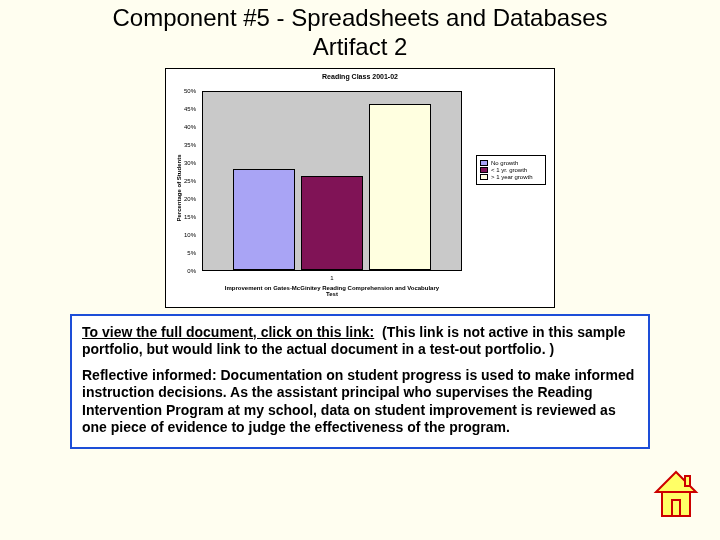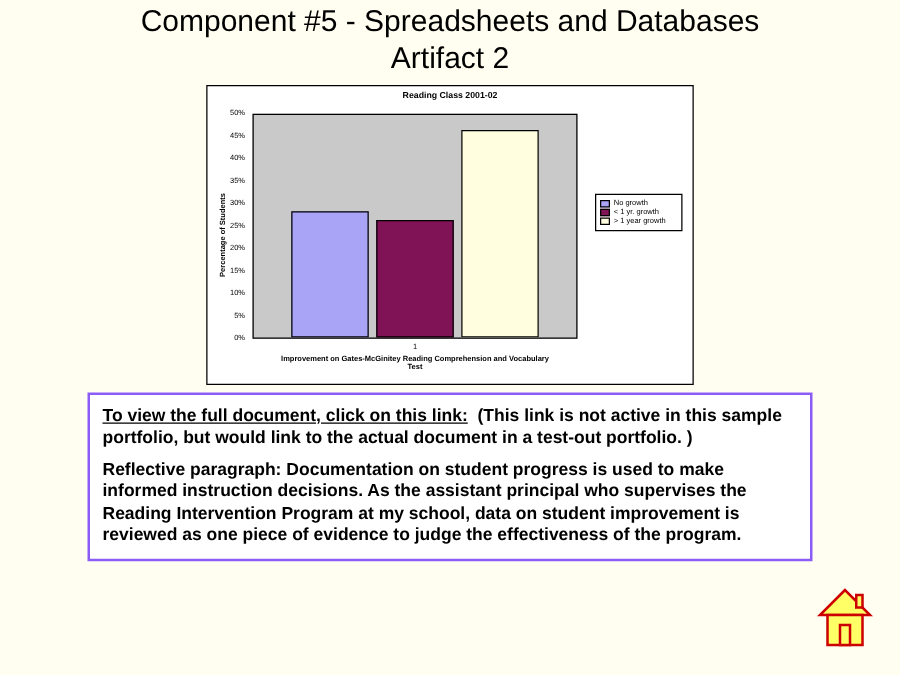--- a/index.html
+++ b/index.html
@@ -93,21 +93,21 @@
     border: 1px solid #000;
     background: #fff;
     font-size: 6px;
     padding: 3px 3px;
   }
   .legrow { display: flex; align-items: center; margin: 1px 0; }
   .swatch { width: 8px; height: 6px; border: 1px solid #000; margin-right: 3px; flex-shrink: 0; }
   .textbox {
     width: 580px;
     margin: 0 auto;
-    border: 2px solid #8b5cf6;
+    border: 2px solid #1d4ed8;
     background: #fff;
     padding: 8px 10px 10px;
     font-size: 14px;
     line-height: 1.25;
   }
   .textbox .linkline {
     margin-bottom: 8px;
   }
   .textbox .linkline .u { text-decoration: underline; }
   .home-icon {
@@ -167,21 +167,21 @@
     </div>
   </div>
 </div>
 
 <div class="textbox">
   <p class="linkline">
     <b><span class="u">To view the full document, click on this link:</span>
     &nbsp;<span>(This link is not active in this sample portfolio, but would link to the actual document in a test-out portfolio. )</span></b>
   </p>
   <p>
-    <b><span>Reflective paragraph:</span>
+    <b><span>Reflective informed:</span>
     <span>Documentation on student progress is used to make informed instruction decisions.  As the assistant principal who supervises the Reading Intervention Program at my school, data on student improvement is reviewed as one piece of evidence to judge the effectiveness of the program.</span></b>
   </p>
 </div>
 
 <div class="home-icon">
 <svg viewBox="0 0 48 52" width="48" height="52">
   <polygon points="24,2 4,22 44,22" fill="#ffff66" stroke="#cc0000" stroke-width="2"></polygon>
   <rect x="10" y="22" width="28" height="24" fill="#ffff66" stroke="#cc0000" stroke-width="2"></rect>
   <rect x="20" y="30" width="8" height="16" fill="#ffff66" stroke="#cc0000" stroke-width="2"></rect>
   <rect x="33" y="6" width="5" height="10" fill="#ffff66" stroke="#cc0000" stroke-width="2"></rect>

